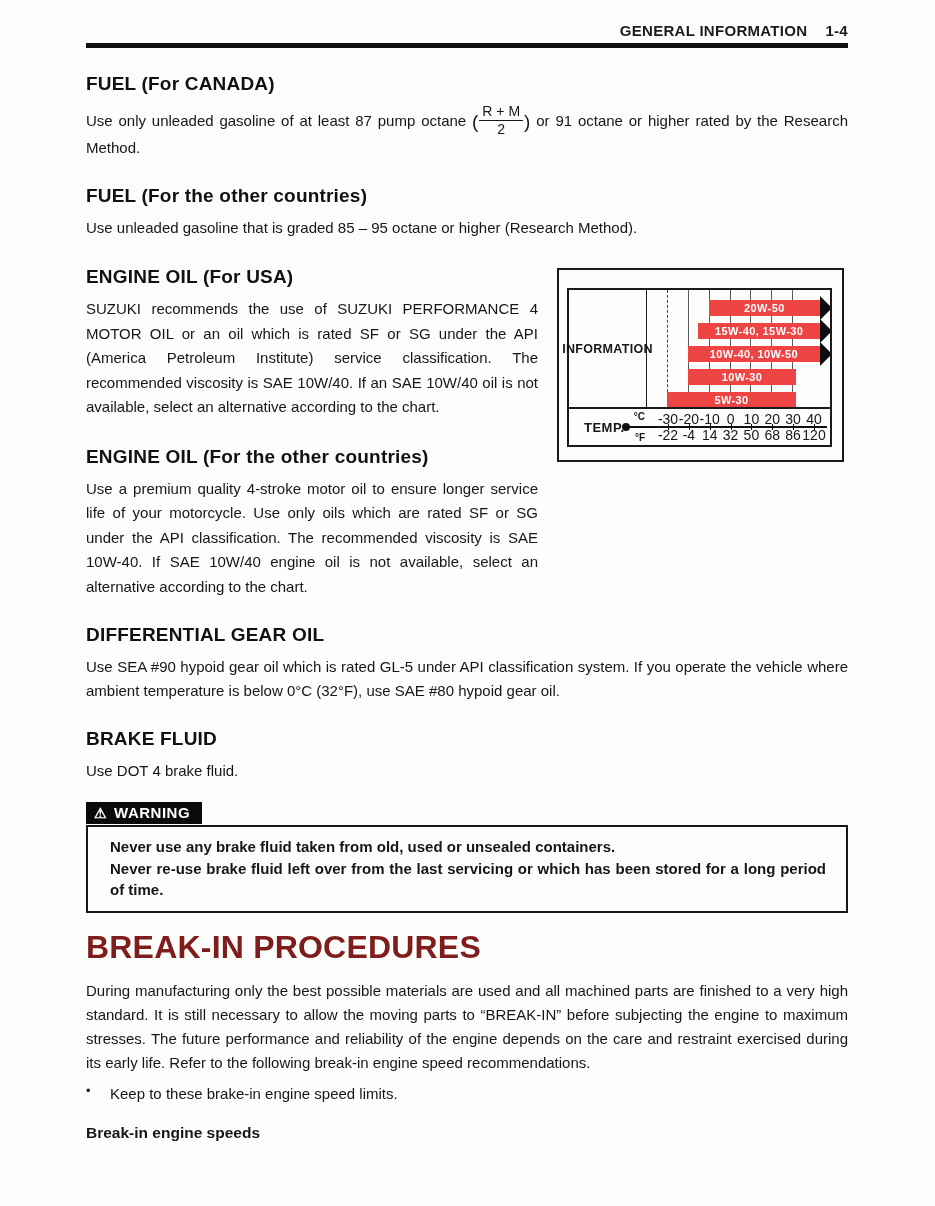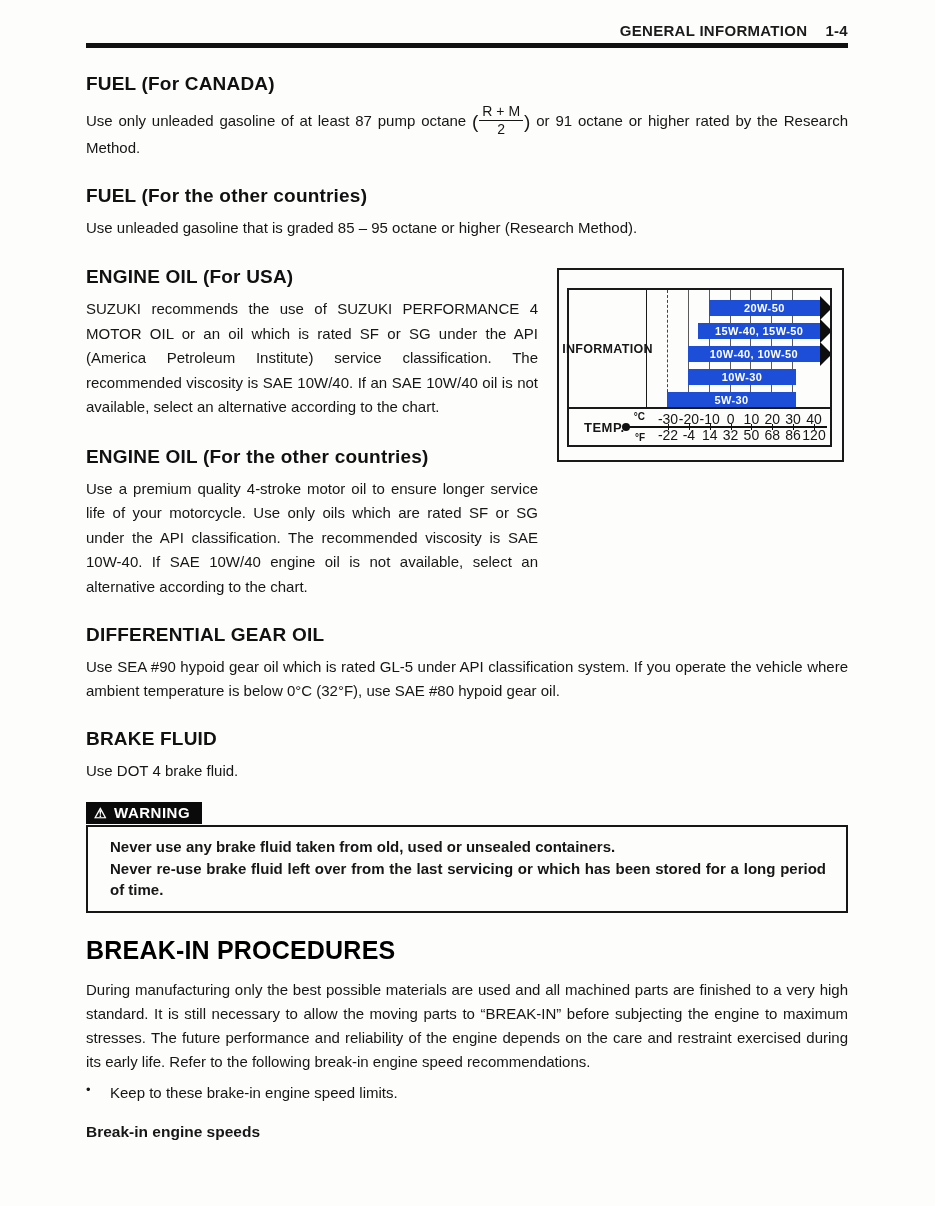--- a/index.html
+++ b/index.html
@@ -31,25 +31,25 @@
   }
   
   h2 {
     font-size: 19px;
     font-weight: bold;
     letter-spacing: 0.2px;
     color: #111;
     margin: 25px 0 9px 0;
   }
   h1 {
-    font-size: 25px;
+    font-size: 32px;
     font-weight: bold;
     letter-spacing: 0.2px;
-    color: #000000;
-    margin: 23px 0 13px 0;
+    color: #7f1d1d;
+    margin: 16px 0 13px 0;
   }
   p.body {
     font-size: 15px;
     line-height: 24px;
     text-align: justify;
   }
   
   .paren { font-size: 19px; vertical-align: -2px; }
   .frac {
     display: inline-block;
@@ -98,21 +98,21 @@
   }
   .chart-plot { position: relative; width: 186px; overflow: hidden; }
   .gridline {
     position: absolute; top: 0; bottom: 0; width: 0;
     border-left: 1px solid #5a5a5a;
   }
   .gridline.dashed { border-left-style: dashed; border-left-color: #444; }
   .oil-bar {
     position: absolute;
     height: 16px;
-    background: #1d4ed8;
+    background: #ef4444;
     display: flex;
     align-items: center;
     justify-content: center;
   }
   .oil-bar-label {
     color: #fff;
     font-size: 11px;
     font-weight: bold;
     letter-spacing: 0.4px;
     white-space: nowrap;
@@ -245,21 +245,21 @@
               <div class="gridline" style="left: 61.7px;"></div>
               <div class="gridline" style="left: 82.6px;"></div>
               <div class="gridline" style="left: 103.4px;"></div>
               <div class="gridline" style="left: 124.3px;"></div>
               <div class="gridline" style="left: 145.1px;"></div>
               <div class="oil-bar" style="left: 61.7px; width: 111.3px; top: 10px;">
                 <span class="oil-bar-label">20W-50</span>
                 <div class="arrowhead"></div>
               </div>
               <div class="oil-bar" style="left: 51.3px; width: 121.7px; top: 33px;">
-                <span class="oil-bar-label">15W-40, 15W-50</span>
+                <span class="oil-bar-label">15W-40, 15W-30</span>
                 <div class="arrowhead"></div>
               </div>
               <div class="oil-bar" style="left: 40.9px; width: 132.1px; top: 56px;">
                 <span class="oil-bar-label">10W-40, 10W-50</span>
                 <div class="arrowhead"></div>
               </div>
               <div class="oil-bar" style="left: 40.9px; width: 108.3px; top: 79px;">
                 <span class="oil-bar-label">10W-30</span>
               </div>
               <div class="oil-bar" style="left: 20px; width: 129.1px; top: 102px;">

